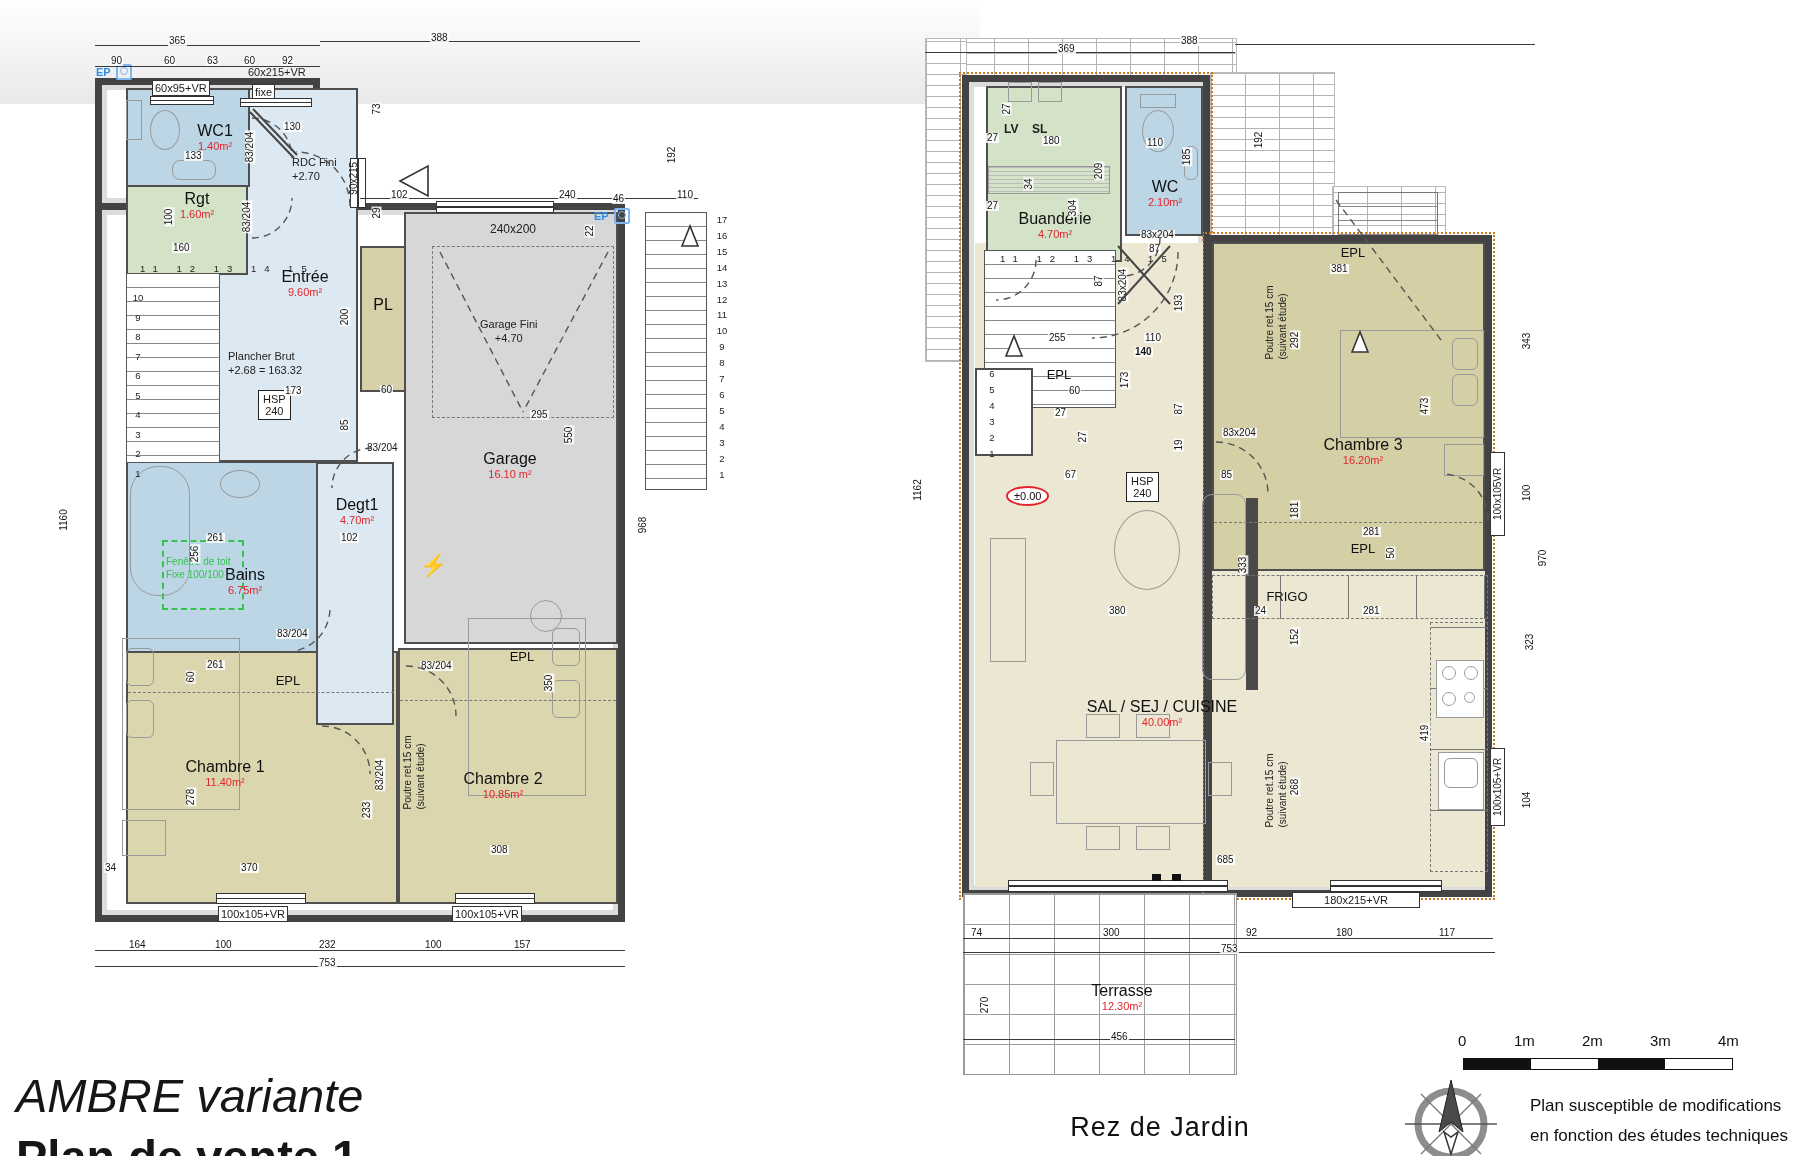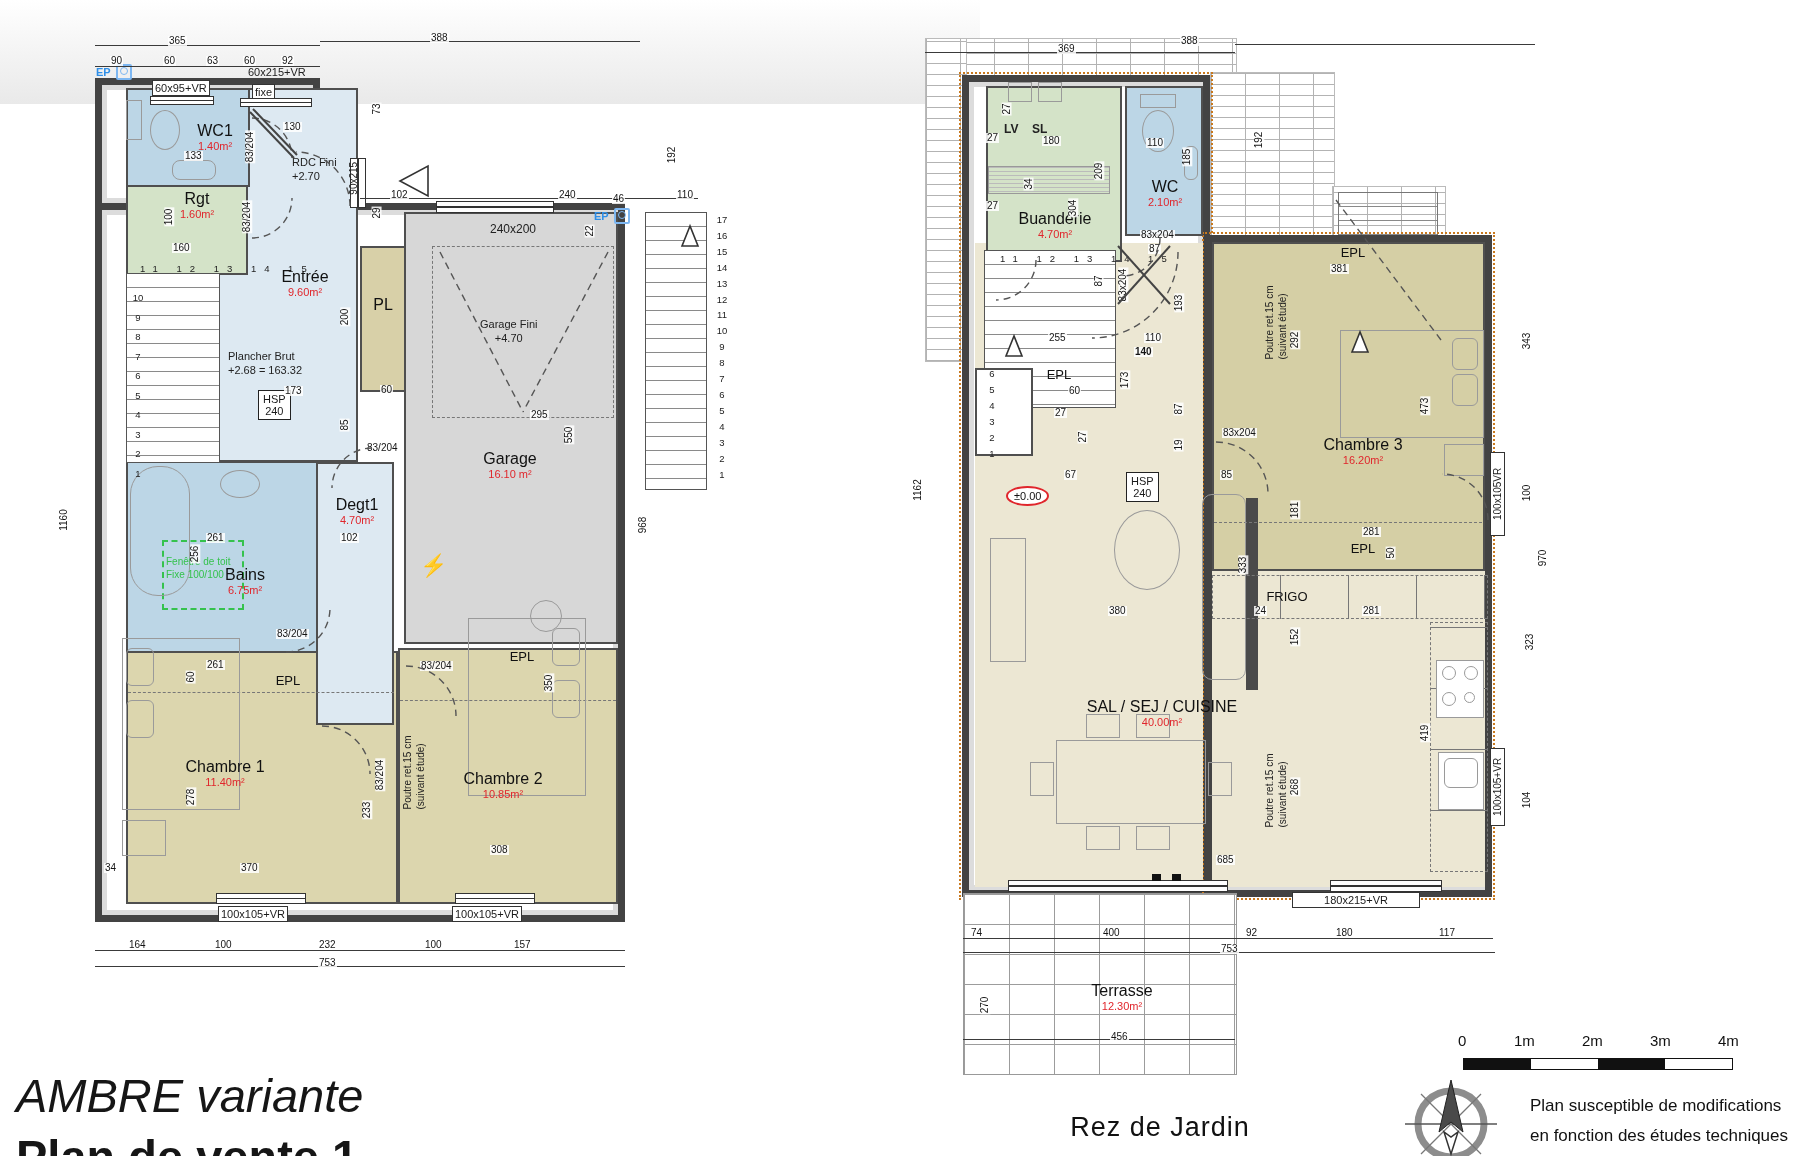--- a/index.html
+++ b/index.html
@@ -443,21 +443,21 @@
     <span class="dim v" style="left:1384px;top:548px">50</span>
     <span class="dim" style="left:1362px;top:606px">281</span>
     <span class="dim" style="left:1254px;top:606px">24</span>
     <span class="dim v" style="left:1286px;top:632px">152</span>
     <span class="dim v" style="left:1234px;top:560px">333</span>
     <span class="dim" style="left:1108px;top:606px">380</span>
     <span class="dim v" style="left:1416px;top:728px">419</span>
     <span class="dim v" style="left:1286px;top:782px">268</span>
     <span class="dim" style="left:1216px;top:855px">685</span>
     <span class="dim" style="left:970px;top:928px">74</span>
-    <span class="dim" style="left:1102px;top:928px">400</span>
+    <span class="dim" style="left:1102px;top:928px">300</span>
     <span class="dim" style="left:1245px;top:928px">92</span>
     <span class="dim" style="left:1335px;top:928px">180</span>
     <span class="dim" style="left:1438px;top:928px">117</span>
     <span class="dim" style="left:1220px;top:944px">753</span>
     <span class="dim" style="left:1110px;top:1032px">456</span>
     <span class="dim v" style="left:976px;top:1000px">270</span>
     <span class="dim v" style="left:1250px;top:135px">192</span>
     <span class="dim v" style="left:1518px;top:336px">343</span>
     <span class="dim v" style="left:1518px;top:488px">100</span>
     <span class="dim v" style="left:1534px;top:553px">970</span>

